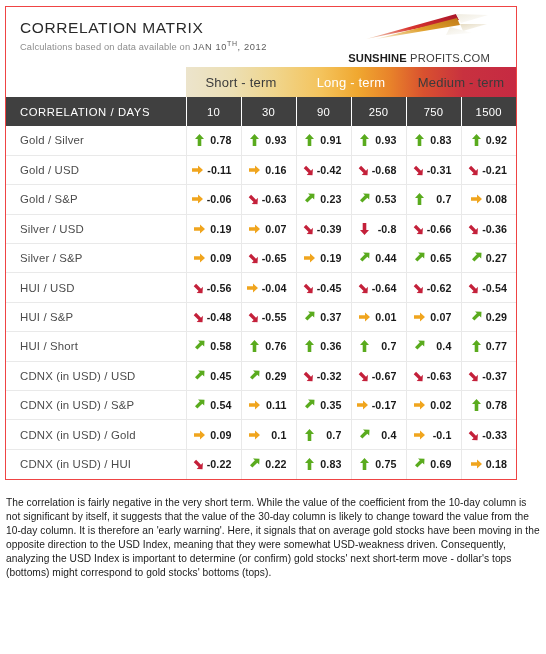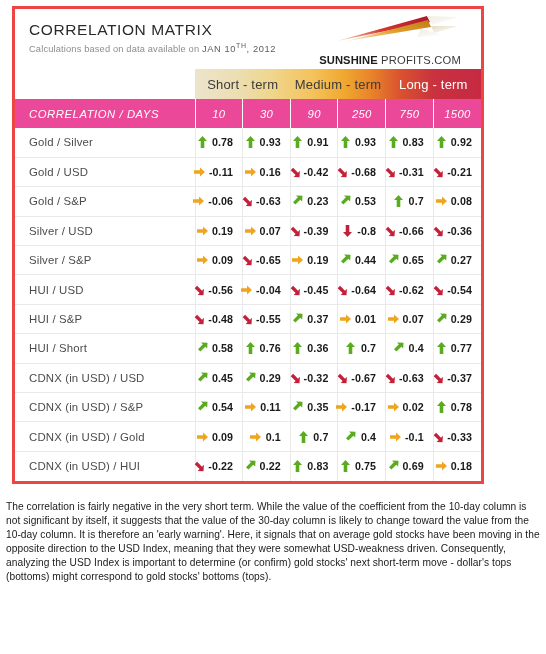--- a/index.html
+++ b/index.html
@@ -6,38 +6,38 @@
   html, body {
     width: 546px; height: 654px;
     background: #ffffff;
     font-family: "Liberation Sans", sans-serif;
     overflow: hidden;
   }
   .page { width: 546px; height: 654px; position: relative; }
 
   
   .card {
-    margin: 6px 5px 0 12px;
-    width: 472px;
-    border: 3px solid #ef4444;
+    margin: 6px 5px 0 5px;
+    width: 512px;
+    border: 1px solid #ef4444;
     background: #fff;
   }
 
   
   .hdr { position: relative; height: 60px; padding: 12px 0 0 14px; }
   .hdr-title {
     font-size: 15.5px; letter-spacing: .6px; color: #2a2a2a; font-weight: 400;
   }
   .hdr-sub {
     font-size: 9.3px; color: #8d8d8d; margin-top: 3px; letter-spacing: .15px;
   }
   .hdr-sub .date { color: #5d5d5d; letter-spacing: .6px; }
   .hdr-sub sup { font-size: 7px; }
 
-  .logo { position: absolute; right: 14px; top: 6px; width: 168px; height: 52px; }
+  .logo { position: absolute; right: 20px; top: 6px; width: 168px; height: 52px; }
   .logo-mark { position: absolute; right: 6px; top: 0; width: 130px; height: 30px; }
   .logo-text {
     position: absolute; right: 6px; bottom: 1px;
     font-size: 11.2px; letter-spacing: .2px; color: #3a3a3a; white-space: nowrap;
   }
   .logo-text b { font-weight: bold; color: #1d1d1d; letter-spacing: .1px; }
 
   
   .band { display: flex; height: 30px; }
   .band-pad { background: #ffffff; }
@@ -50,21 +50,21 @@
   }
   .band-seg {
     display: flex; align-items: center; justify-content: center;
     font-size: 13px; color: #3b3b3b; letter-spacing: .2px; white-space: nowrap;
   }
   .band-seg.long { color: #ffffff; }
 
   
   table { width: 100%; border-collapse: collapse; table-layout: fixed; }
   thead th {
-    background: #ec4899; color: #ffffff; height: 29px; font-weight: 400; font-style: italic;
+    background: #404040; color: #ffffff; height: 29px; font-weight: 400;
   }
   th.corr-head {
     text-align: left; padding-left: 14px;
     font-size: 11.3px; letter-spacing: .55px;
     border-right: 1px solid #ffffff;
   }
   th.day-head {
     font-size: 11.3px; letter-spacing: .3px;
     border-right: 1px solid #ffffff;
   }
@@ -137,22 +137,22 @@
           <path d="M90 14 L112 20 L86 22 Z" fill="url(#gPale)"></path>
         </svg>
         <div class="logo-text"><b>SUNSHINE</b><span> PROFITS.COM</span></div>
       </div>
     </div>
 
     <div class="band">
       <div class="band-pad" id="band-pad" style="width: 180px;"></div>
       <div class="band-grad" id="band-grad">
           <div class="band-seg" style="flex: 2 1 0%;">Short - term</div>
+          <div class="band-seg long" style="flex: 2 1 0%;">Long - term</div>
           <div class="band-seg" style="flex: 2 1 0%;">Medium - term</div>
-          <div class="band-seg long" style="flex: 2 1 0%;">Long - term</div>
         </div>
     </div>
 
     <table>
       <colgroup id="cols">
           <col style="width: 180px;">
           <col>
           <col>
           <col>
           <col>

